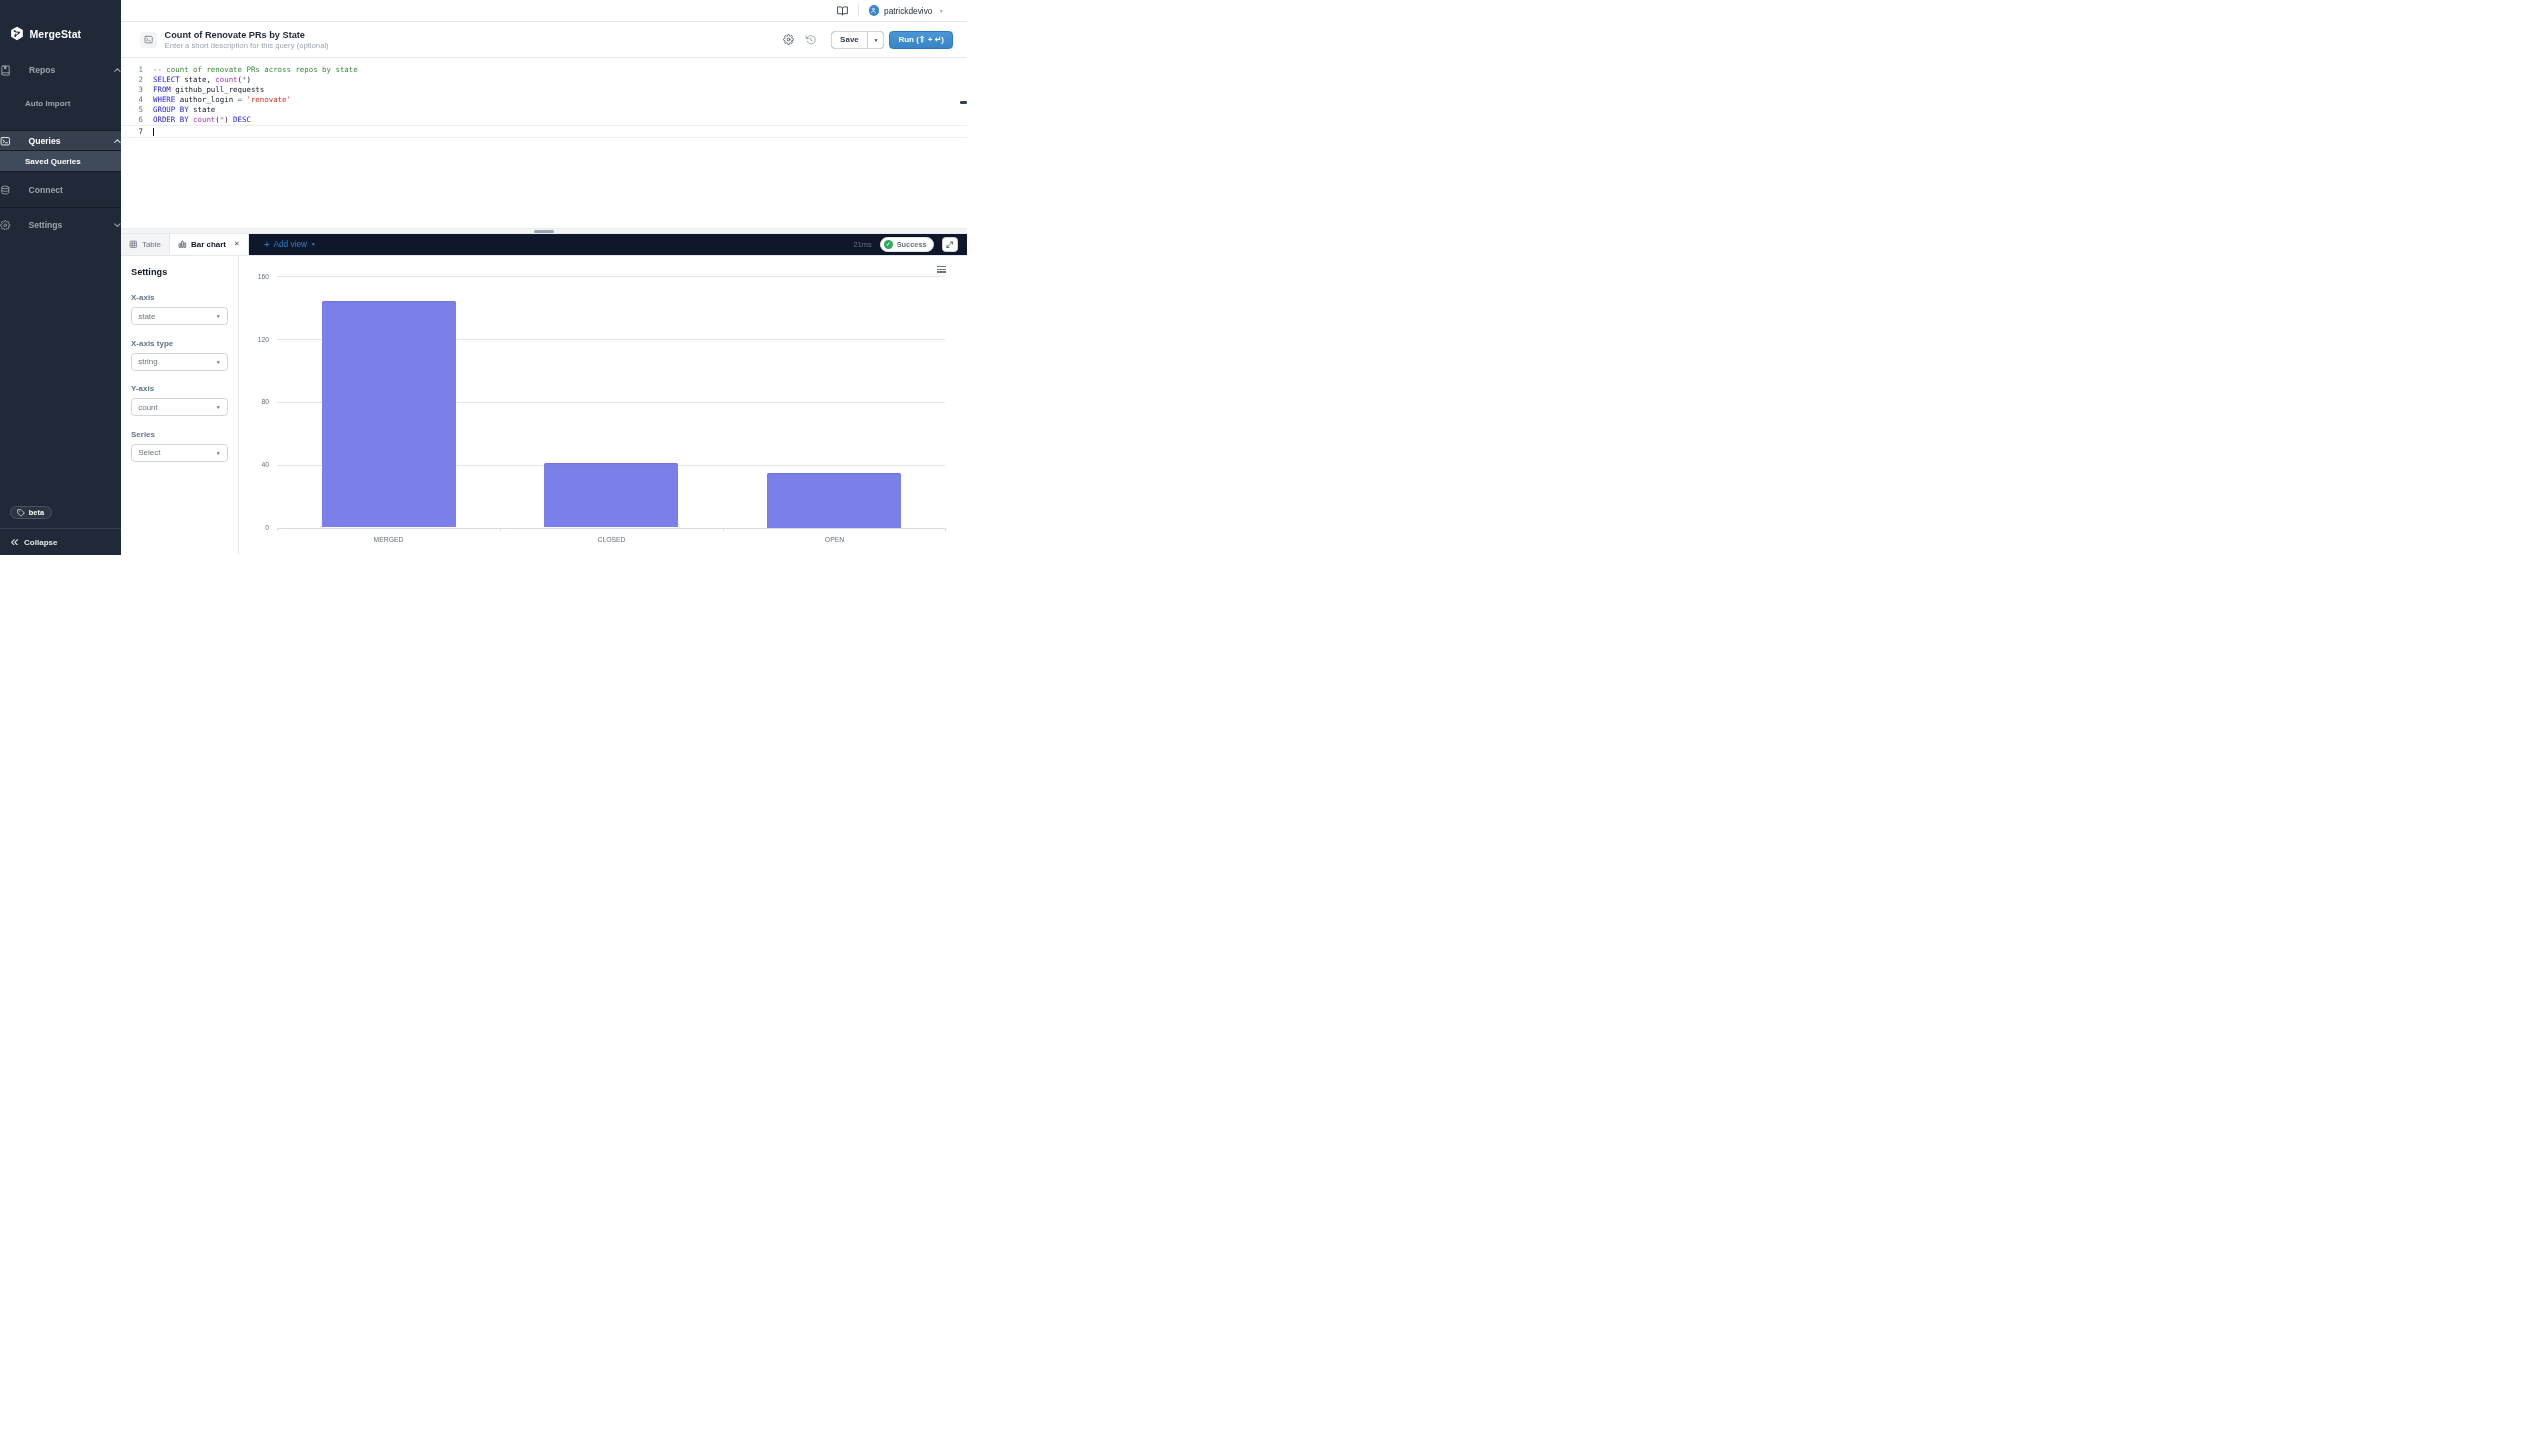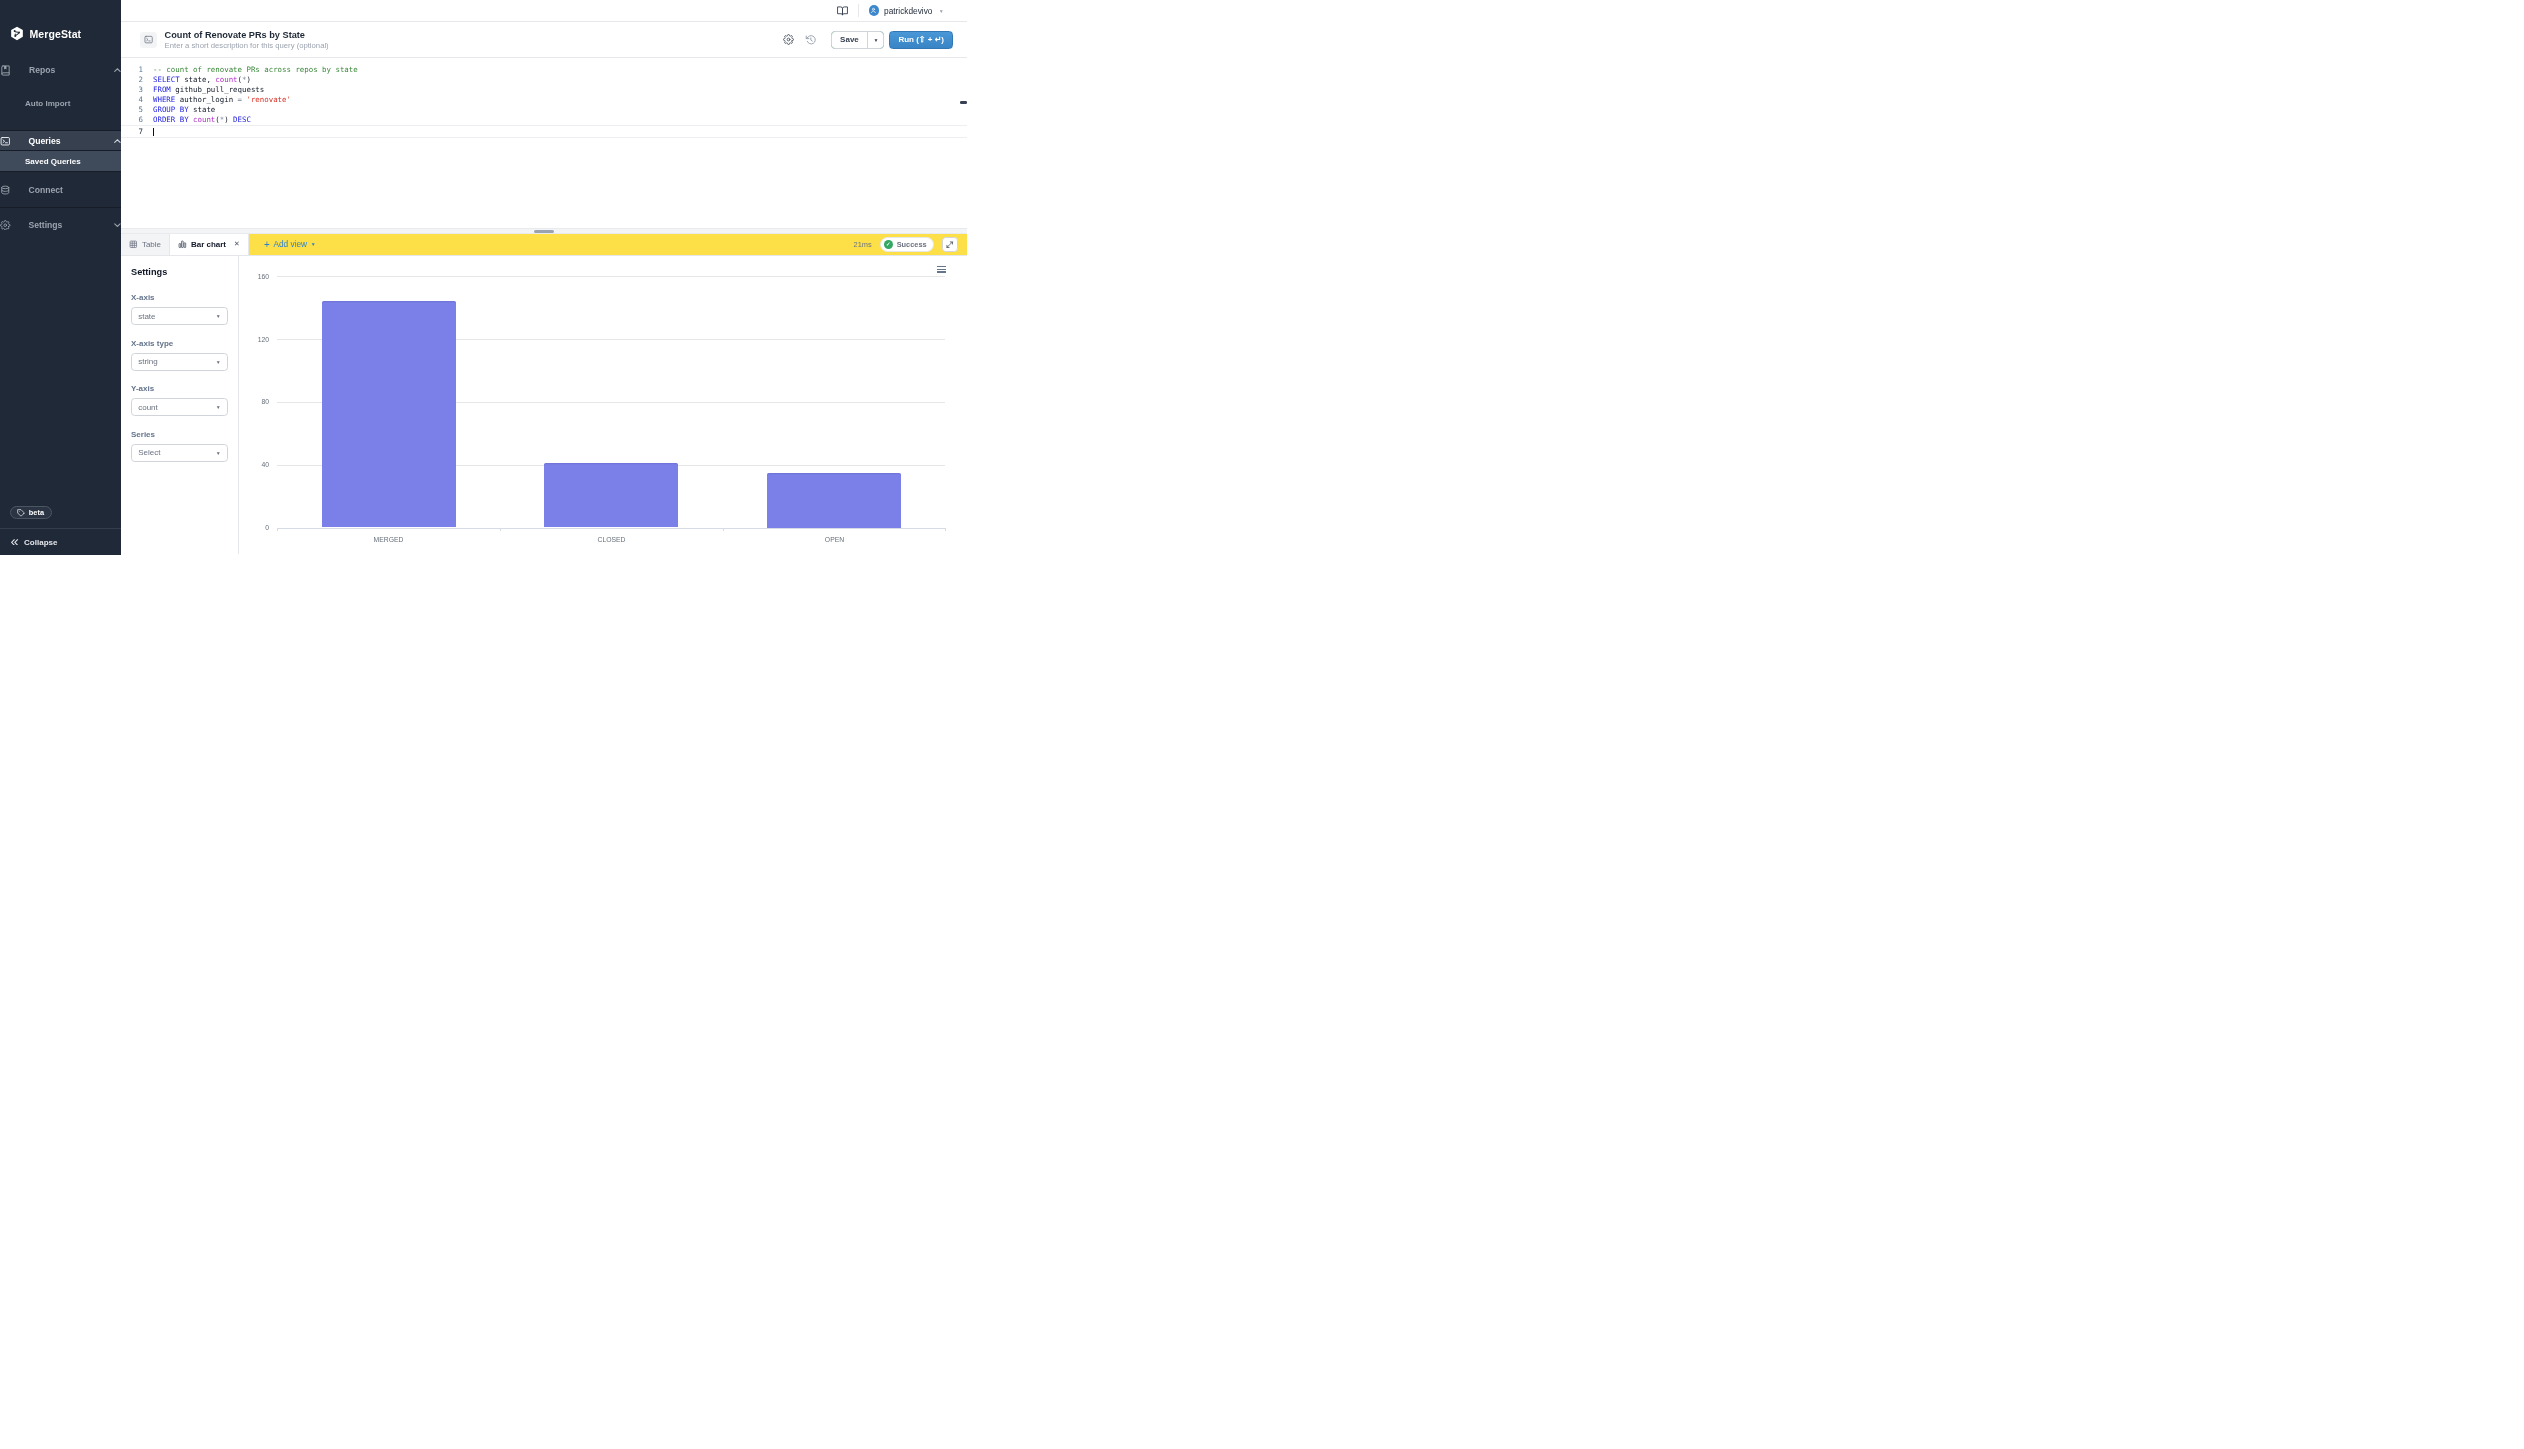--- a/index.html
+++ b/index.html
@@ -75,21 +75,21 @@
   .tok-str{color:#d93025;} .tok-op{color:#6e7e92;} .tok-pl{color:#111827;}
   .editor-scroll-dash{position:absolute;right:0;top:43px;width:6.8px;height:2.5px;background:#374151;border-radius:1.2px;}
 
   
   .divider-band{position:absolute;left:121px;top:228px;width:846px;height:6.2px;background:#f3f4f6;
                 border-top:0.6px solid #e8eaed;border-bottom:0.6px solid #e8eaed;box-sizing:border-box;}
   .divider-handle{position:absolute;left:50%;top:1.2px;transform:translateX(-50%);width:20px;height:3.1px;
                   border-radius:1.8px;background:#9aa3af;cursor:row-resize;}
 
   
-  .toolbar{position:absolute;left:121px;top:234px;width:846px;height:21.6px;background:#fde047;
+  .toolbar{position:absolute;left:121px;top:234px;width:846px;height:21.6px;background:#0f172a;
            border-bottom:0.6px solid #e5e7eb;display:flex;align-items:stretch;box-sizing:border-box;}
   .tab{display:flex;align-items:center;gap:4.3px;padding:0 8px;font-size:8px;cursor:pointer;
        border-right:0.6px solid #e5e7eb;color:#6b7280;}
   .tab.inactive{background:#f3f4f6;}
   .tab.active{background:#fff;color:#111827;font-weight:600;}
   .tab .tab-close{margin-left:3.7px;color:#4b5563;font-size:6.8px;cursor:pointer;font-weight:400;}
   .add-view{display:flex;align-items:center;gap:3.7px;margin-left:9.2px;color:#2d7fd0;font-size:8.3px;
             font-weight:500;cursor:pointer;background:none;border:none;font-family:"Liberation Sans",sans-serif;}
   .add-view .plus{font-size:10px;font-weight:400;}
   .add-view .caret{font-size:5px;}

